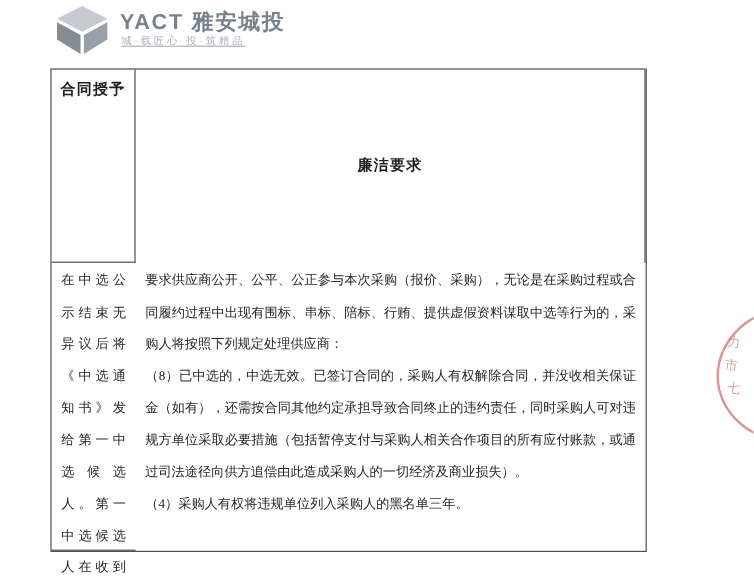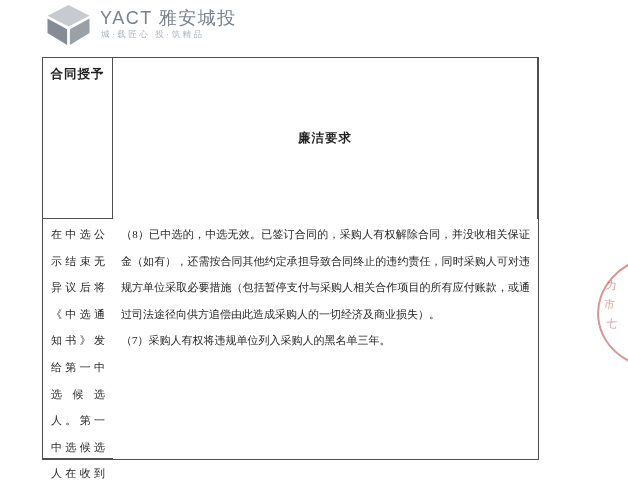--- a/index.html
+++ b/index.html
@@ -23,35 +23,36 @@
     left: 45px;
     top: 4px;
     width: 47px;
     height: 42px;
   }
   .logo-title {
     position: absolute;
     left: 100px;
     top: 6px;
     font-family: "Liberation Sans", "DejaVu Sans", sans-serif;
-    font-weight: normal;
+    font-weight: bold;
     font-size: 18px;
     letter-spacing: 1.5px;
     color: #79828c;
     white-space: nowrap;
   }
   .logo-tagline {
     position: absolute;
     left: 101px;
     top: 29px;
     font-family: "Liberation Sans", "DejaVu Sans", sans-serif;
     font-size: 8.5px;
     letter-spacing: 2.5px;
     color: #aab2bc;
     white-space: nowrap;
+    text-decoration: underline;
   }
   
   .doc-table {
     position: absolute;
     left: 42px;
     top: 57px;
     width: 495px;
     border: 1px solid #4f4f4f;
     display: grid;
     grid-template-columns: 70px 1fr;
@@ -120,22 +121,23 @@
 
     <div class="cell label-cell label-top row-top">合同授予</div>
 
     <div class="cell label-cell label-center">廉洁要求</div>
 
     <div class="cell content-cell row-top">
       <p>在中选公示结束无异议后将《中选通知书》发给第一中选候选人。第一中选候选人在收到《中选通知书》后在规定时间内，与采购人签订合同。若第一中选候选人在规定时间内拒不签订合同或书面表示放弃此次中选，采购人将按照顺序依次函询第二、第三等相关中选候选人是否愿意接受第一中选候选人的同等条件履约，若在此环节中任一潜在中选人书面承诺接受第一中选候选人同等价格和同等条件履约，则确定为中选人，并通过城投公司官网发布公示。</p>
     </div>
 
     <div class="cell content-cell">
+      <p>要求供应商公开、公平、公正参与本次采购（报价、采购），无论是在采购过程或合同履约过程中出现有围标、串标、陪标、行贿、提供虚假资料谋取中选等行为的，采购人将按照下列规定处理供应商：</p>
       <p>（8）已中选的，中选无效。已签订合同的，采购人有权解除合同，并没收相关保证金（如有），还需按合同其他约定承担导致合同终止的违约责任，同时采购人可对违规方单位采取必要措施（包括暂停支付与采购人相关合作项目的所有应付账款，或通过司法途径向供方追偿由此造成采购人的一切经济及商业损失）。</p>
-      <p>（7）采购人有权将违规单位列入采购人的黑名单三年。</p>
+      <p>（4）采购人有权将违规单位列入采购人的黑名单三年。</p>
     </div>
 
   </div>
 
   <div class="seal-arc"></div>
   <span class="seal-char seal-c1">力</span>
   <span class="seal-char seal-c2">市</span>
   <span class="seal-char seal-c3">七</span>
 
 </div>

